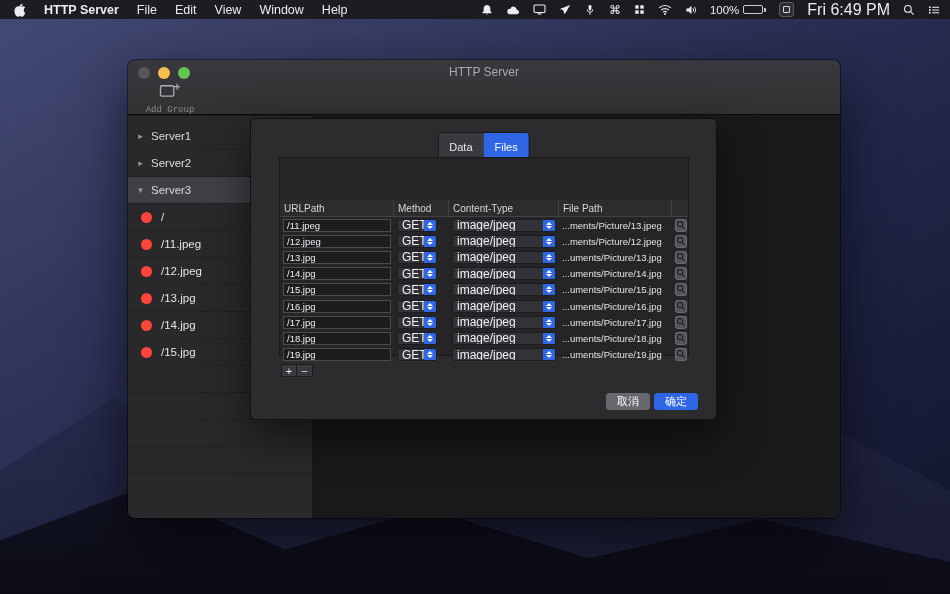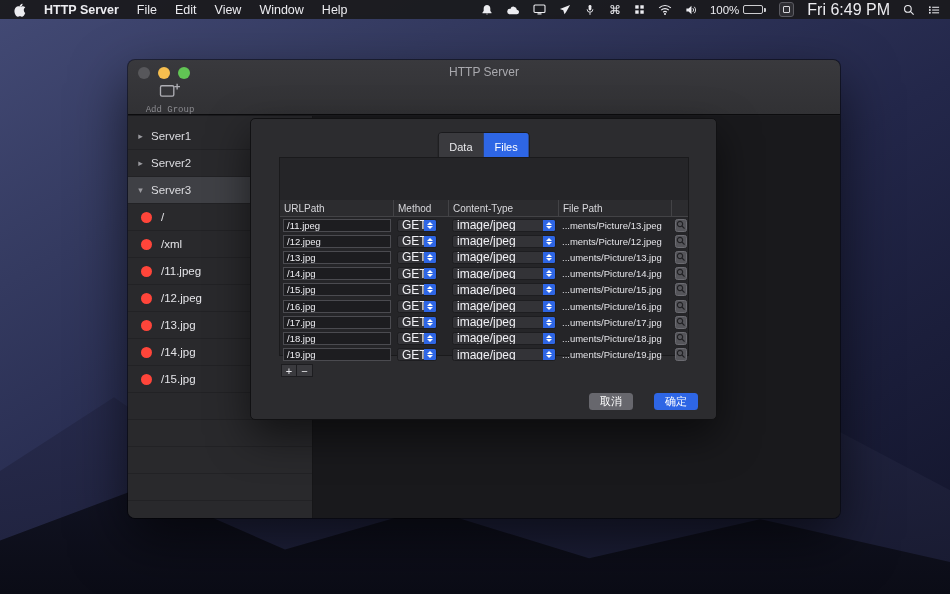--- a/index.html
+++ b/index.html
@@ -100,21 +100,21 @@
   .pcap .down { border-top:3px solid #fff; }
   .fpath { color:#e3e3e7; font-size:9.5px; white-space:nowrap; overflow:hidden; width:105px; }
   .magbtn { width:13px; height:13px; background:#55555a; border:1px solid #6b6b71; border-radius:2.5px;
     display:flex; align-items:center; justify-content:center; padding:0; }
 
   .plusminus { position:absolute; left:30px; top:245px; display:flex; }
   .pm { width:16px; height:13px; background:#3a3a3e; border:1px solid #1d1d20; color:#e8e8ec;
     font-size:11px; display:flex; align-items:center; justify-content:center; }
   .pm + .pm { border-left:none; }
 
-  .sheet-buttons { position:absolute; right:18px; bottom:9px; display:flex; gap:21px; }
+  .sheet-buttons { position:absolute; right:18px; bottom:9px; display:flex; gap:4px; }
   .btn { min-width:44px; height:17px; border:none; border-radius:3.5px; color:#fff; font-size:11px;
     display:flex; align-items:center; justify-content:center; padding:0 9px;
     font-family:"Liberation Sans",sans-serif; }
   .btn-cancel { background:#67676d; }
   .btn-ok { background:var(--accent,#2e66e5); }
 </style>
 </head>
 <body>
 
 <div class="wallpaper">
@@ -256,24 +256,20 @@
           <div class="server-row selected">
     <span class="disclosure">▾</span>
     <span class="srv-label">Server3</span>
   </div>
           <div class="route-row">
     <span class="dot"></span>
     <span>/</span>
   </div>
           <div class="route-row">
     <span class="dot"></span>
-    <span>/xml</span>
-  </div>
-          <div class="route-row">
-    <span class="dot"></span>
     <span>/11.jpeg</span>
   </div>
           <div class="route-row">
     <span class="dot"></span>
     <span>/12.jpeg</span>
   </div>
           <div class="route-row">
     <span class="dot"></span>
     <span>/13.jpg</span>
   </div>

